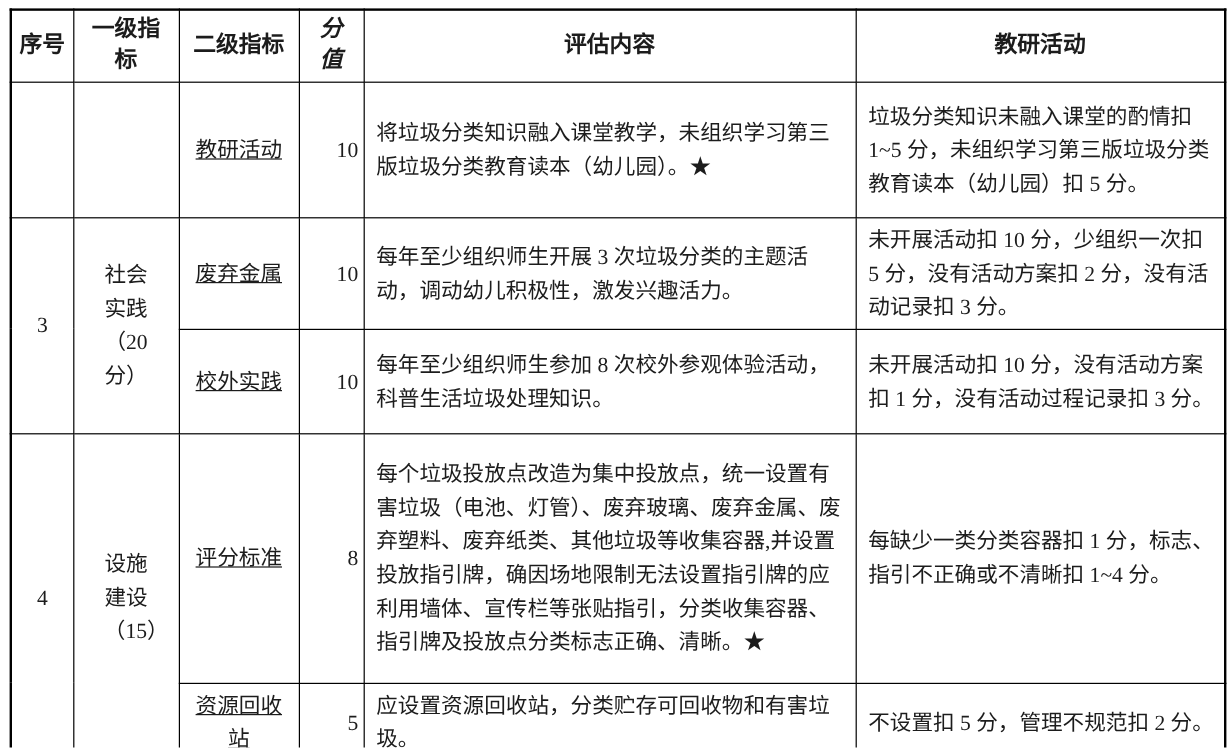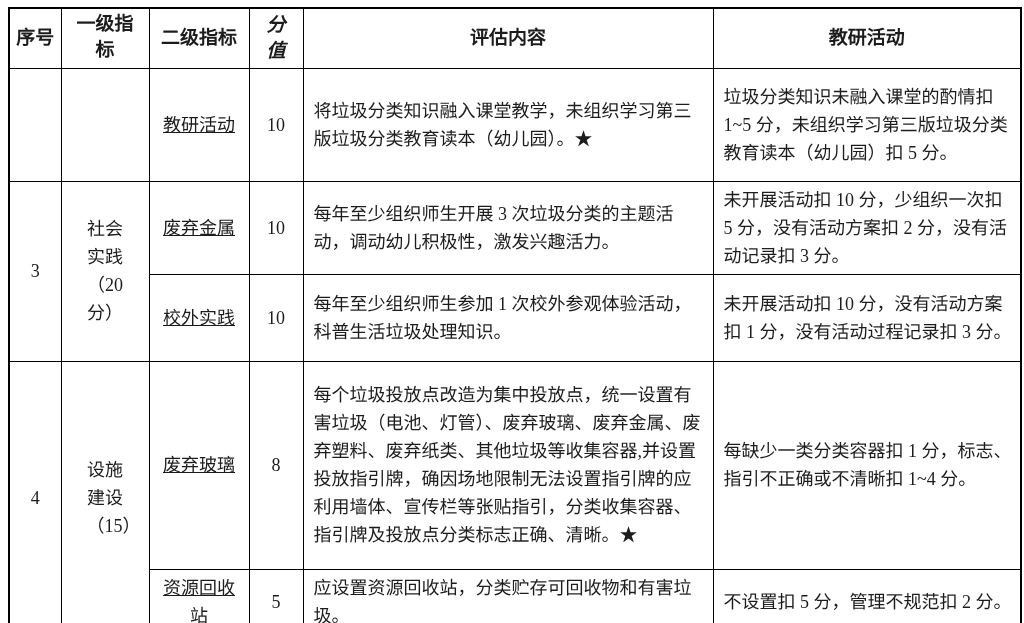--- a/index.html
+++ b/index.html
@@ -47,21 +47,21 @@
   td.c-l1 {
     text-align: center;
     padding: 0 25px;
   }
   td.c-l2 {
     text-align: center;
     padding: 0 9px;
     text-decoration: underline;
   }
   td.c-score {
-    text-align: center;
+    text-align: right;
     padding: 0 4px;
   }
   td.c-content,
   td.c-criteria {
     text-align: left;
     padding: 4px 8px 4px 10px;
   }
   th.h-l1 { padding: 2px 11px; font-family: Liberation Mono, monospace; }
   th.h-score { padding: 2px 12px; font-style: italic; }
   tr.row-header   { height: 60px; padding-left: 13px; }
@@ -106,27 +106,27 @@
       <td class="c-serial" rowspan="2">3</td>
       <td class="c-l1" rowspan="2">社会实践（20分）</td>
       <td class="c-l2">废弃金属</td>
       <td class="c-score">10</td>
       <td class="c-content">每年至少组织师生开展 3 次垃圾分类的主题活动，调动幼儿积极性，激发兴趣活力。</td>
       <td class="c-criteria">未开展活动扣 10 分，少组织一次扣 5 分，没有活动方案扣 2 分，没有活动记录扣 3 分。</td>
     </tr>
     <tr class="row-3">
       <td class="c-l2">校外实践</td>
       <td class="c-score">10</td>
-      <td class="c-content">每年至少组织师生参加 1 次校外参观体验活动，科普生活垃圾处理知识。</td>
+      <td class="c-content">每年至少组织师生参加 8 次校外参观体验活动，科普生活垃圾处理知识。</td>
       <td class="c-criteria">未开展活动扣 10 分，没有活动方案扣 1 分，没有活动过程记录扣 3 分。</td>
     </tr>
     <tr class="row-4">
       <td class="c-serial" rowspan="2">4</td>
       <td class="c-l1" rowspan="2">设施建设（15）</td>
-      <td class="c-l2">废弃玻璃</td>
+      <td class="c-l2">评分标准</td>
       <td class="c-score">8</td>
       <td class="c-content">每个垃圾投放点改造为集中投放点，统一设置有害垃圾（电池、灯管）、废弃玻璃、废弃金属、废弃塑料、废弃纸类、其他垃圾等收集容器,并设置投放指引牌，确因场地限制无法设置指引牌的应利用墙体、宣传栏等张贴指引，分类收集容器、指引牌及投放点分类标志正确、清晰。★</td>
       <td class="c-criteria">每缺少一类分类容器扣 1 分，标志、指引不正确或不清晰扣 1~4 分。</td>
     </tr>
     <tr class="row-5">
       <td class="c-l2">资源回收站</td>
       <td class="c-score">5</td>
       <td class="c-content">应设置资源回收站，分类贮存可回收物和有害垃圾。</td>
       <td class="c-criteria">不设置扣 5 分，管理不规范扣 2 分。</td>
     </tr>

